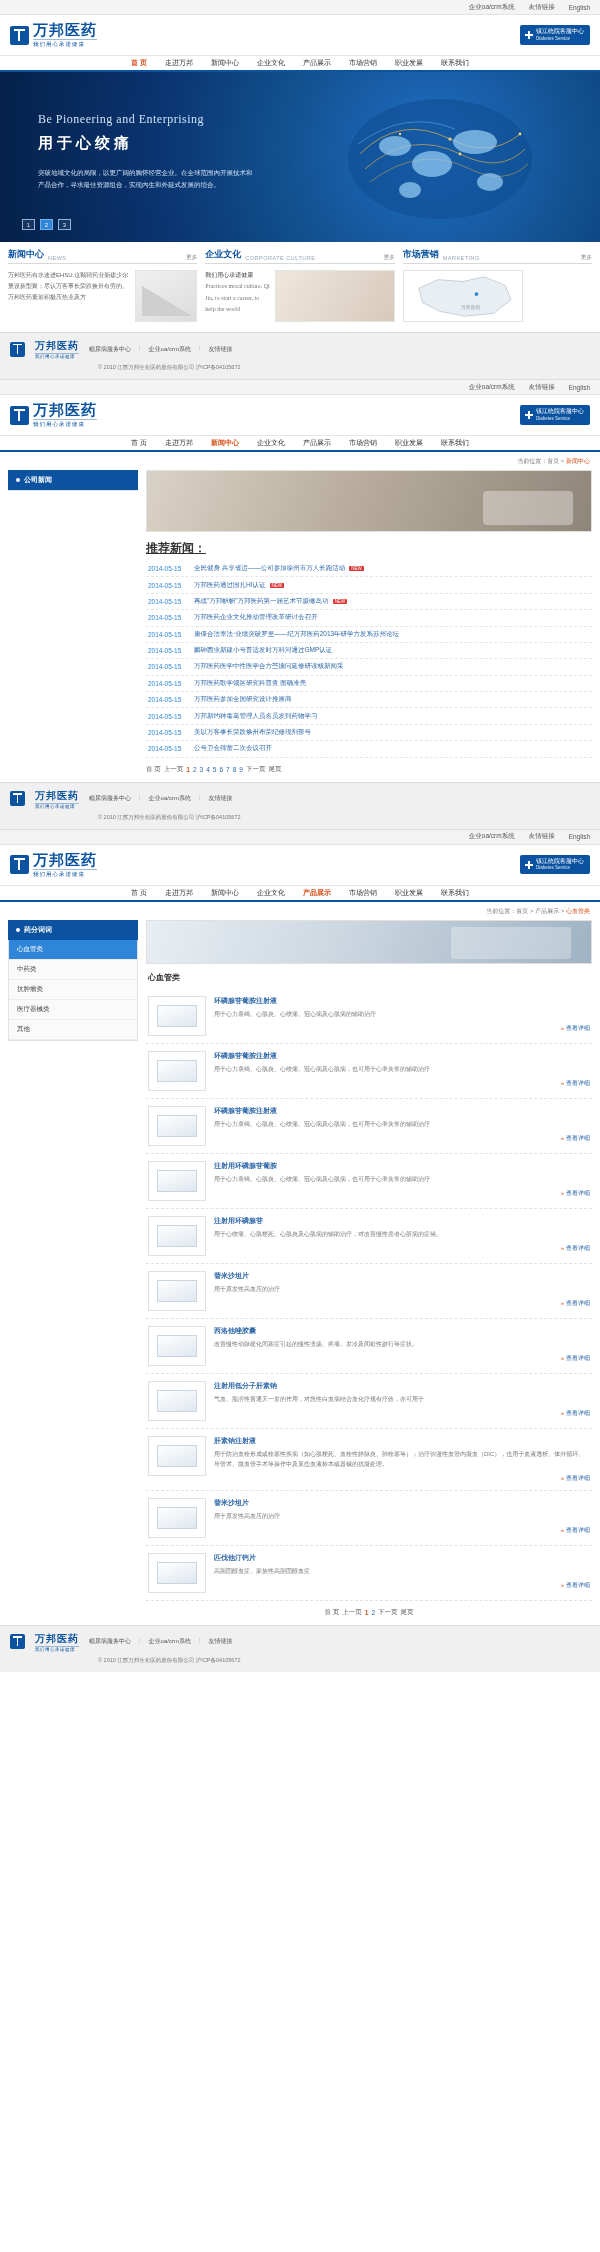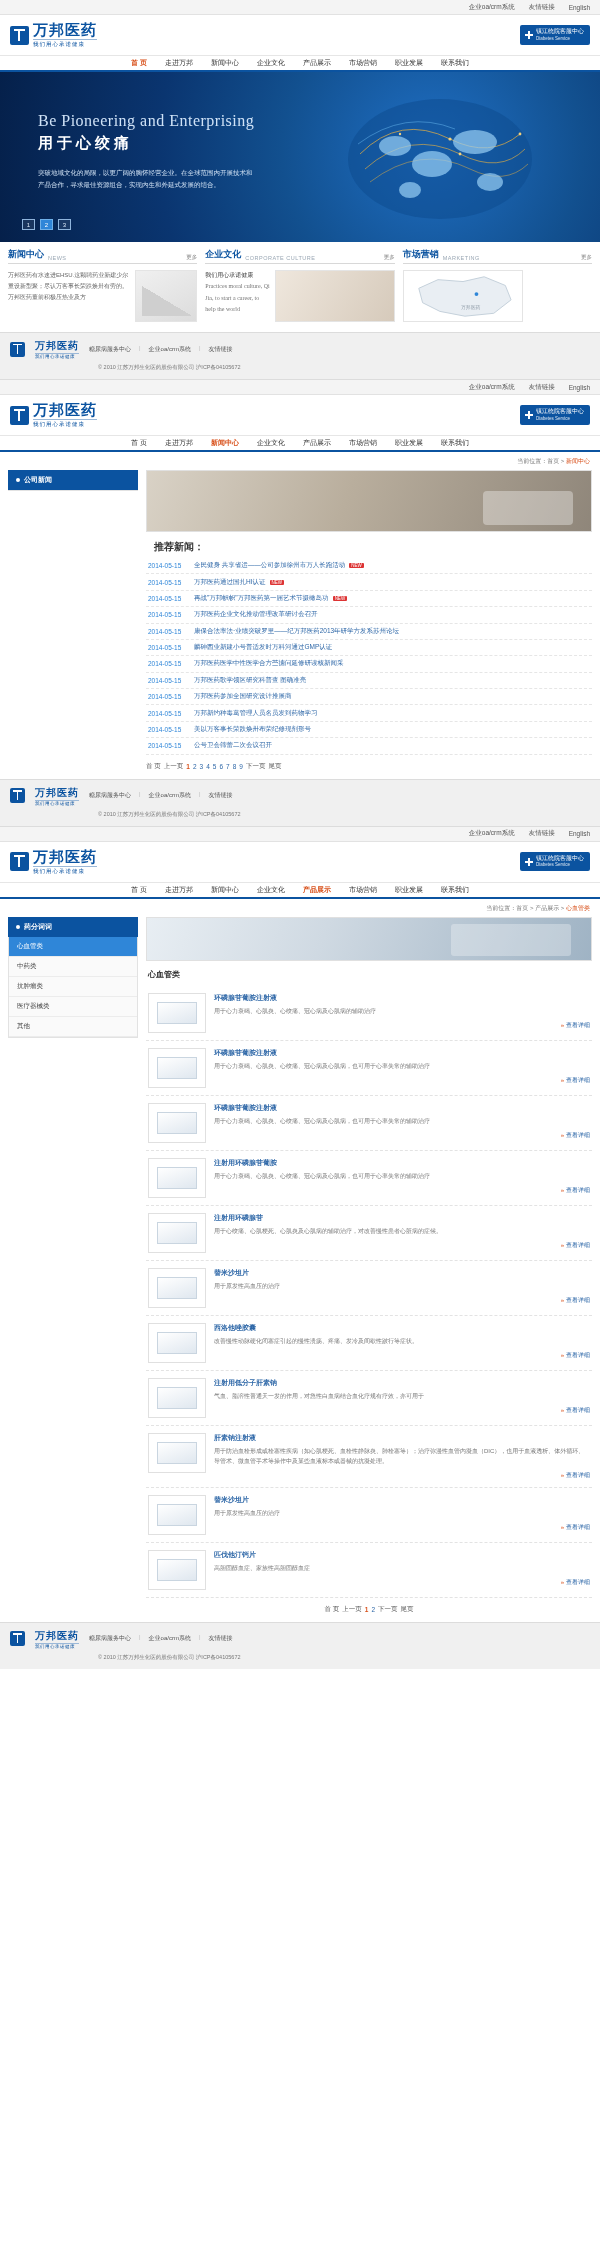--- a/index.html
+++ b/index.html
@@ -124,21 +124,21 @@
       radial-gradient(circle at 72% 46%, #1f6fc4 0%, #12508f 34%, #0a3570 62%, #05204a 100%);
   }
   .hero-globe {
     position:absolute;
     right:60px; top:22px;
     width:200px; height:130px;
     opacity:.95;
   }
   .hero-title-en {
     position:absolute; left:38px; top:40px;
-    font-size:16px; color:#cfe2f7; letter-spacing:.5px;
+    font-size:12px; color:#cfe2f7; letter-spacing:.5px;
     font-family:"Liberation Serif", serif;
   }
   .hero-title-cn {
     position:absolute; left:38px; top:62px;
     font-size:15px; color:#ffffff; letter-spacing:4px; font-weight:bold;
   }
   .hero-desc {
     position:absolute; left:38px; top:95px;
     width:215px;
     font-size:6.5px;
@@ -258,22 +258,23 @@
     height:62px;
     background:linear-gradient(110deg,#d9d2c6,#b9ae9d 45%,#8f867a);
     position:relative; overflow:hidden;
     border:1px solid #e0e0e0;
   }
   .news-banner::after{
     content:"";position:absolute;right:18px;bottom:6px;width:90px;height:34px;
     background:rgba(255,255,255,.35);border-radius:4px;
   }
   .rec-title {
-    font-size:10px; font-weight:bold; color:#333;
-    margin:8px 0 4px 8px;
+    font-size:12px; font-weight:bold; color:#333;
+    margin:8px 0 4px 0;
+    text-decoration:underline;
   }
   .news-row {
     display:flex; align-items:center;
     font-size:6.5px;
     padding:3.2px 2px;
     border-bottom:1px dashed #e6e6e6;
   }
   .news-date { color:#2f86d8; width:46px; flex:none; }
   .news-link { color:#2f68a8; }
   .news-row .tag-new {

